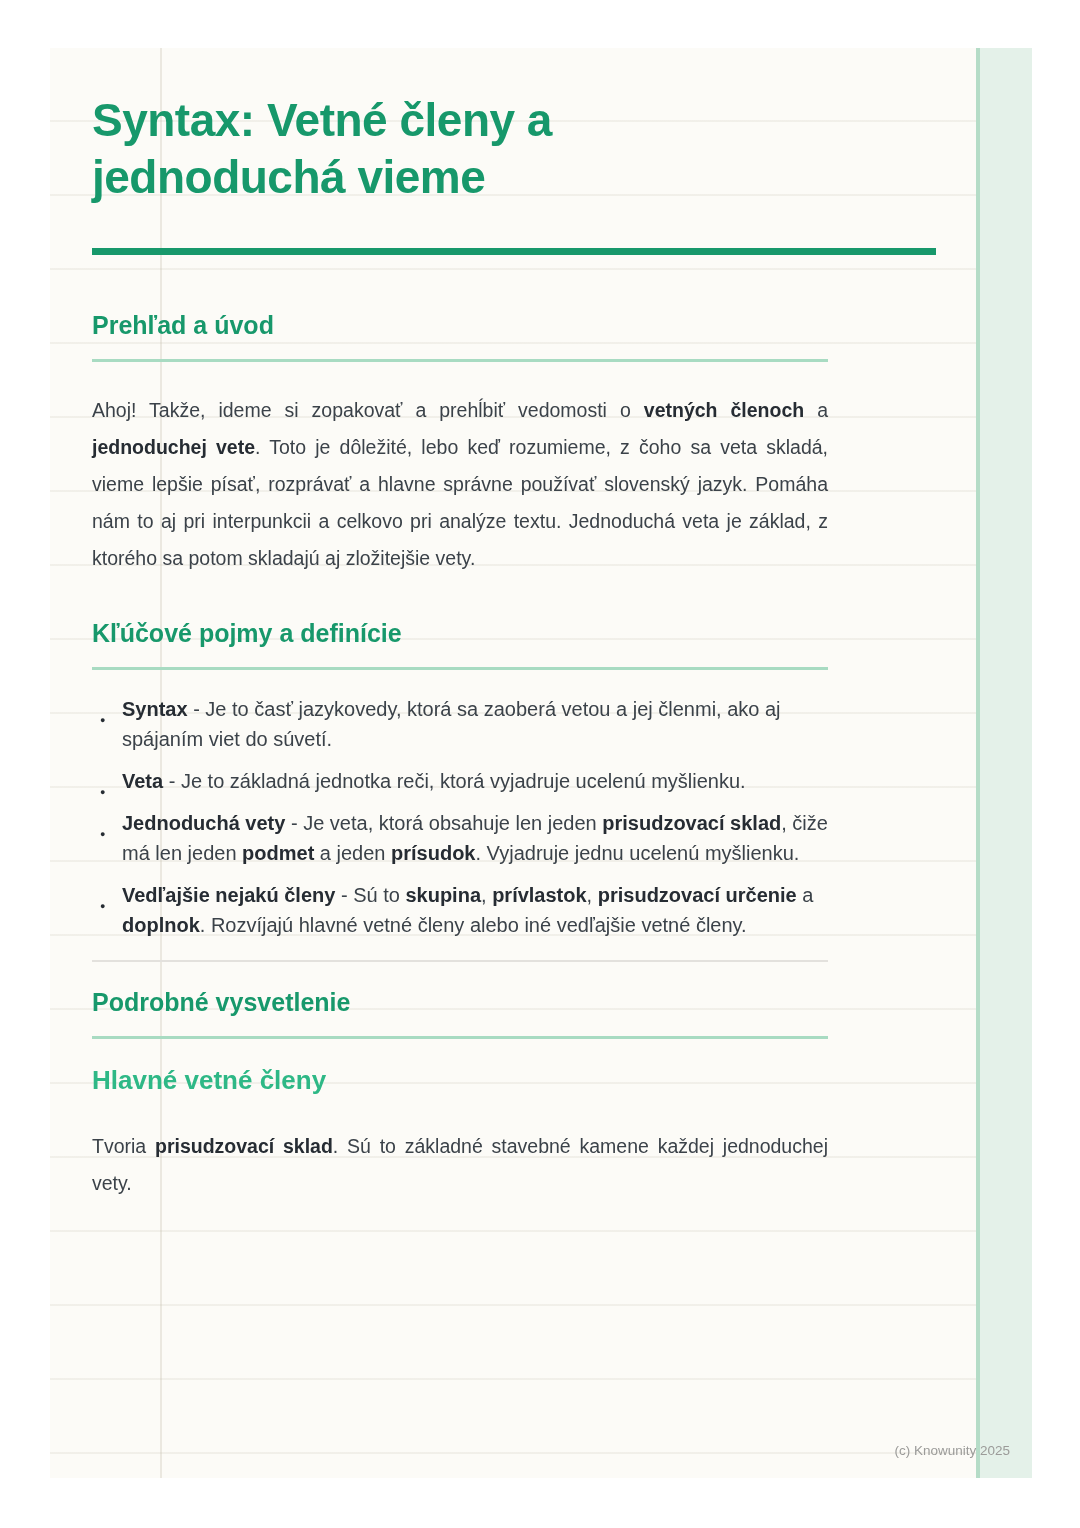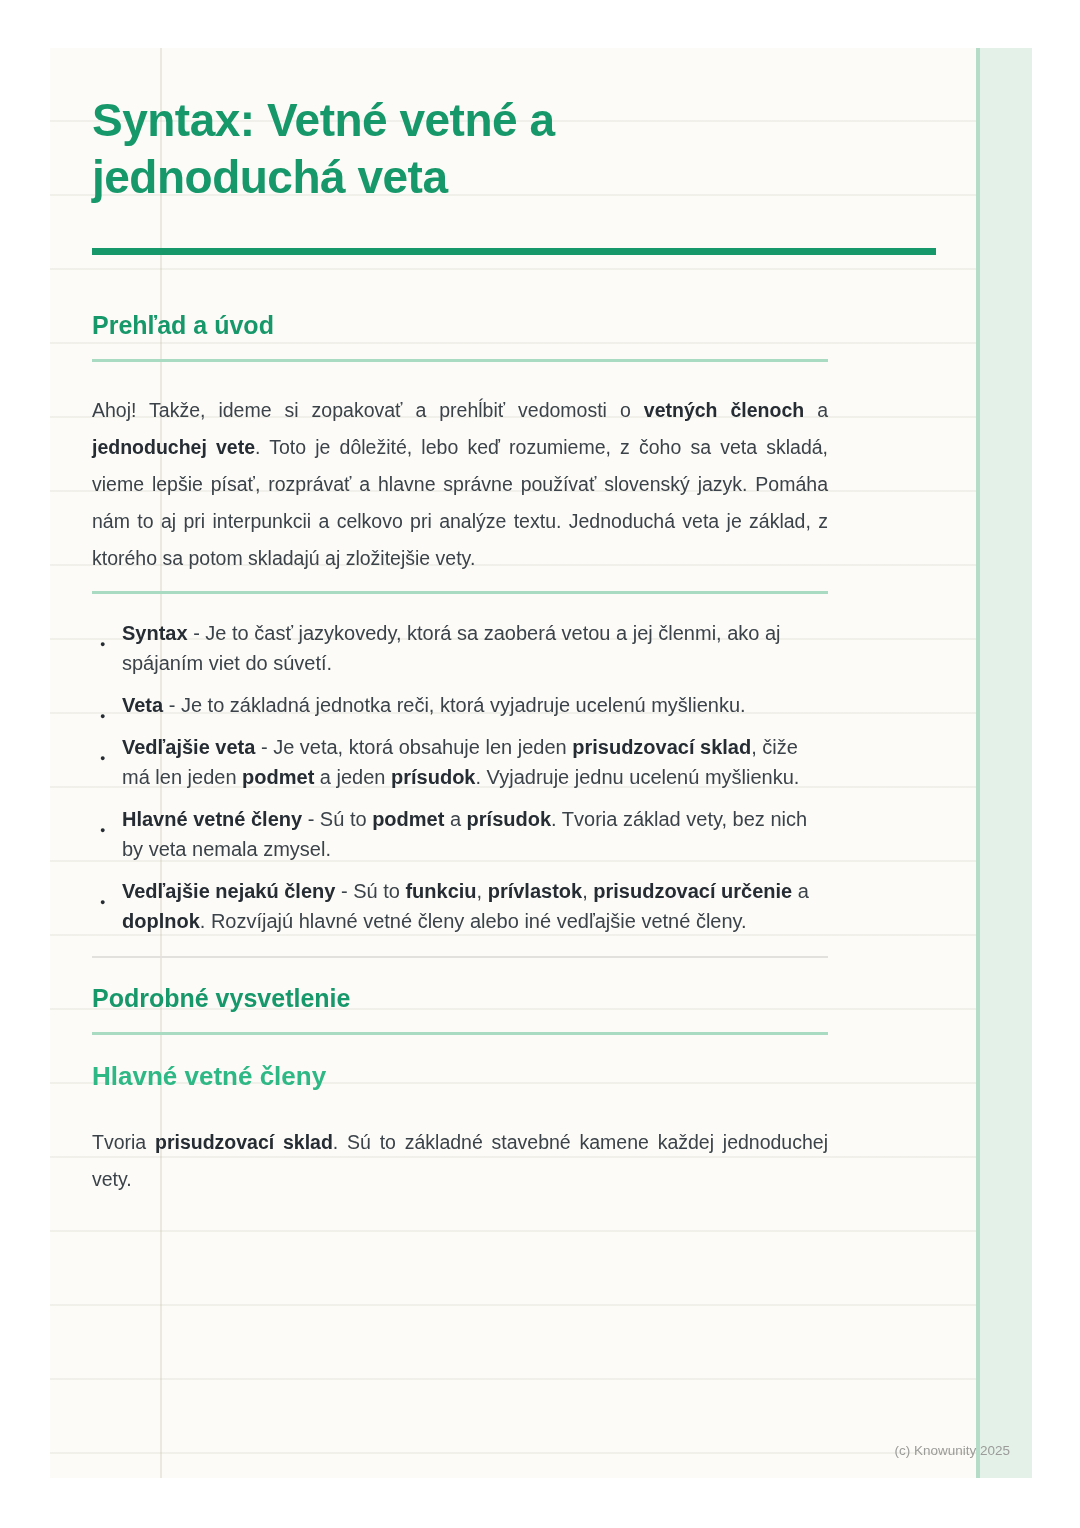--- a/index.html
+++ b/index.html
@@ -81,37 +81,37 @@
 </style>
 </head>
 <body>
 
 <div class="canvas">
   <div class="panel">
     <div class="margin-line"></div>
     <div class="stripe"></div>
 
     <div class="content">
-      <h1>Syntax: Vetné vetné a jednoduchá veta</h1>
+      <h1>Syntax: Vetné členy a jednoduchá vieme</h1>
       <div class="title-rule"></div>
 
       <section>
         <h2 class="mt-sec1">Prehľad a úvod</h2>
         <div class="h2-rule"></div>
         <p class="body">Ahoj! Takže, ideme si zopakovať a prehĺbiť vedomosti o <b>vetných členoch</b> a <b>jednoduchej vete</b>. Toto je dôležité, lebo keď rozumieme, z čoho sa veta skladá, vieme lepšie písať, rozprávať a hlavne správne používať slovenský jazyk. Pomáha nám to aj pri interpunkcii a celkovo pri analýze textu. Jednoduchá veta je základ, z ktorého sa potom skladajú aj zložitejšie vety.</p>
       </section>
 
       <section>
+        <h2 class="mt-sec2">Kľúčové pojmy a definície</h2>
         <div class="h2-rule"></div>
         <ul class="terms">
           <li><b>Syntax</b> - Je to časť jazykovedy, ktorá sa zaoberá vetou a jej členmi, ako aj spájaním viet do súvetí.</li>
           <li><b>Veta</b> - Je to základná jednotka reči, ktorá vyjadruje ucelenú myšlienku.</li>
-          <li><b>Vedľajšie veta</b> - Je veta, ktorá obsahuje len jeden <b>prisudzovací sklad</b>, čiže má len jeden <b>podmet</b> a jeden <b>prísudok</b>. Vyjadruje jednu ucelenú myšlienku.</li>
-          <li><b>Hlavné vetné členy</b> - Sú to <b>podmet</b> a <b>prísudok</b>. Tvoria základ vety, bez nich by veta nemala zmysel.</li>
-          <li><b>Vedľajšie nejakú členy</b> - Sú to <b>funkciu</b>, <b>prívlastok</b>, <b>prisudzovací určenie</b> a <b>doplnok</b>. Rozvíjajú hlavné vetné členy alebo iné vedľajšie vetné členy.</li>
+          <li><b>Jednoduchá vety</b> - Je veta, ktorá obsahuje len jeden <b>prisudzovací sklad</b>, čiže má len jeden <b>podmet</b> a jeden <b>prísudok</b>. Vyjadruje jednu ucelenú myšlienku.</li>
+          <li><b>Vedľajšie nejakú členy</b> - Sú to <b>skupina</b>, <b>prívlastok</b>, <b>prisudzovací určenie</b> a <b>doplnok</b>. Rozvíjajú hlavné vetné členy alebo iné vedľajšie vetné členy.</li>
         </ul>
       </section>
 
       <div class="divider"></div>
 
       <section>
         <h2 class="mt-sec3">Podrobné vysvetlenie</h2>
         <div class="h2-rule"></div>
         <h3>Hlavné vetné členy</h3>
         <p class="body">Tvoria <b>prisudzovací sklad</b>. Sú to základné stavebné kamene každej jednoduchej vety.</p>

